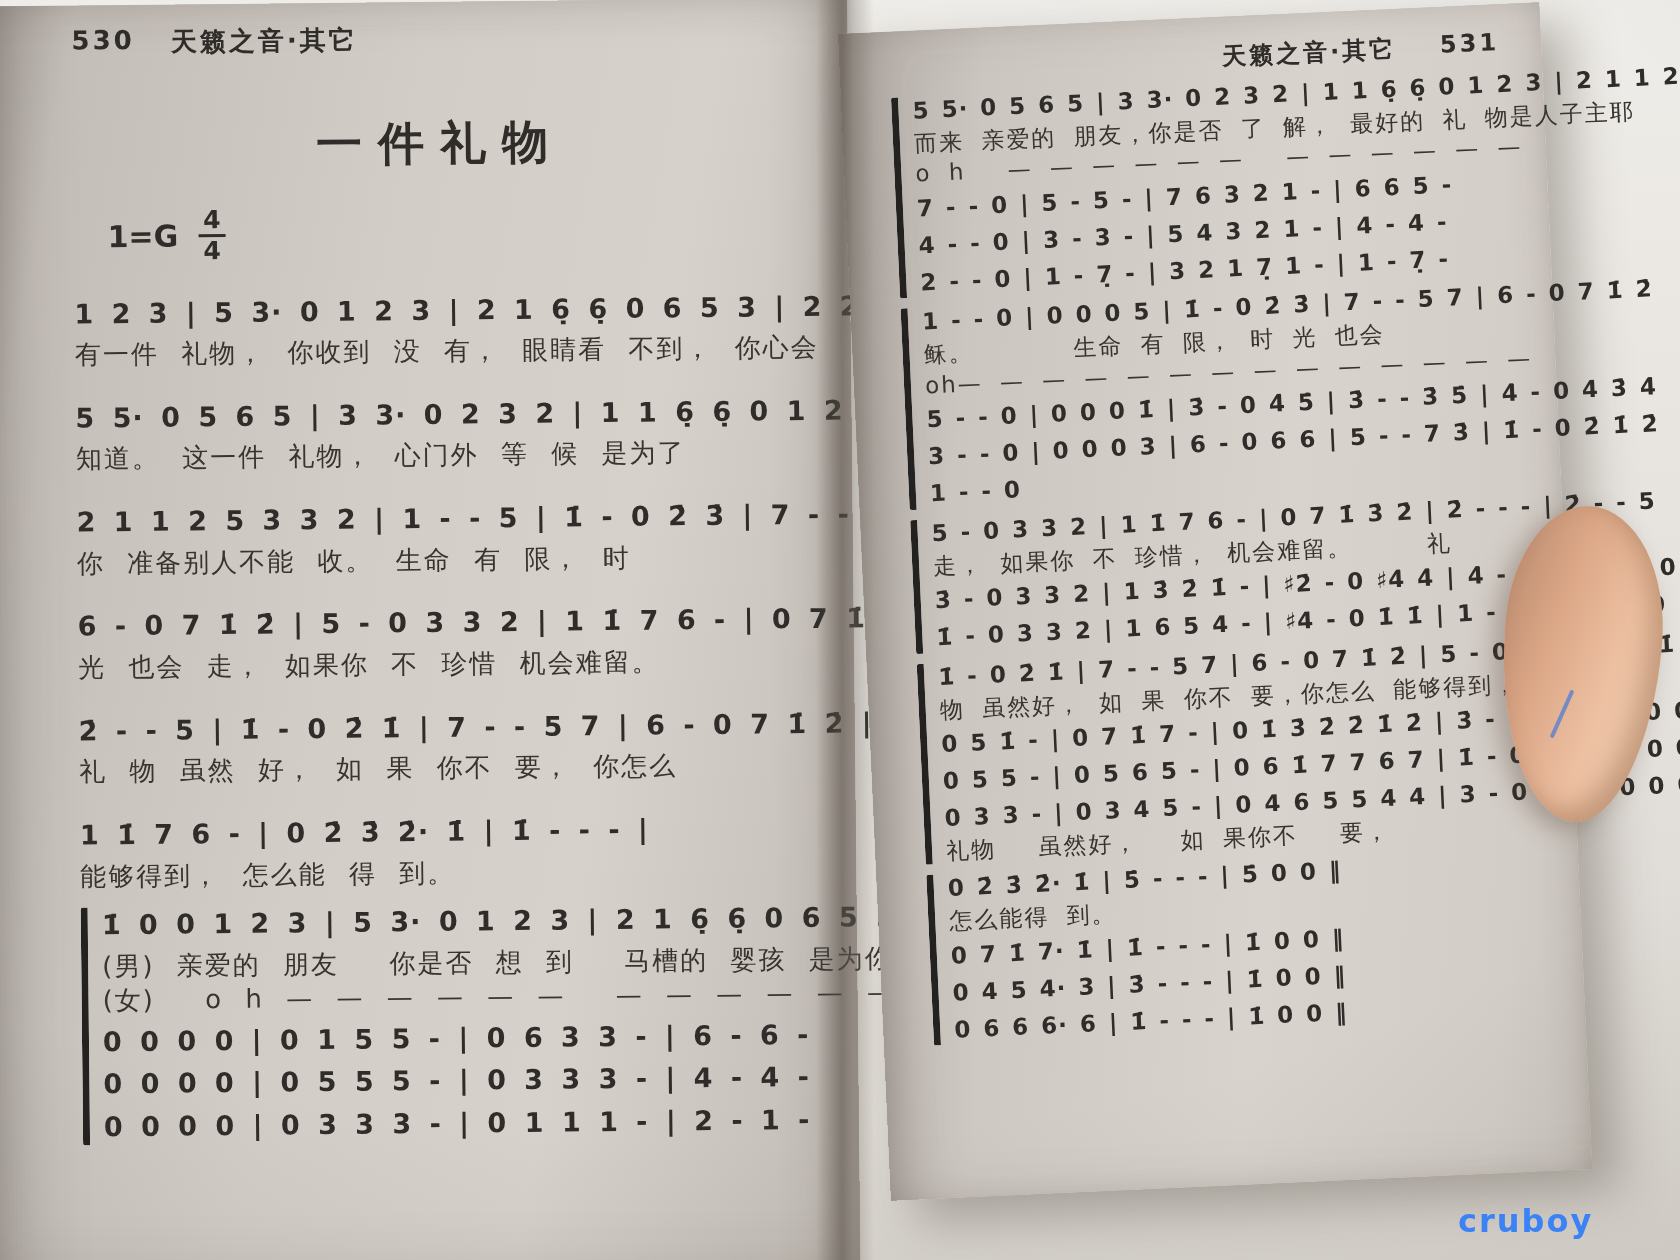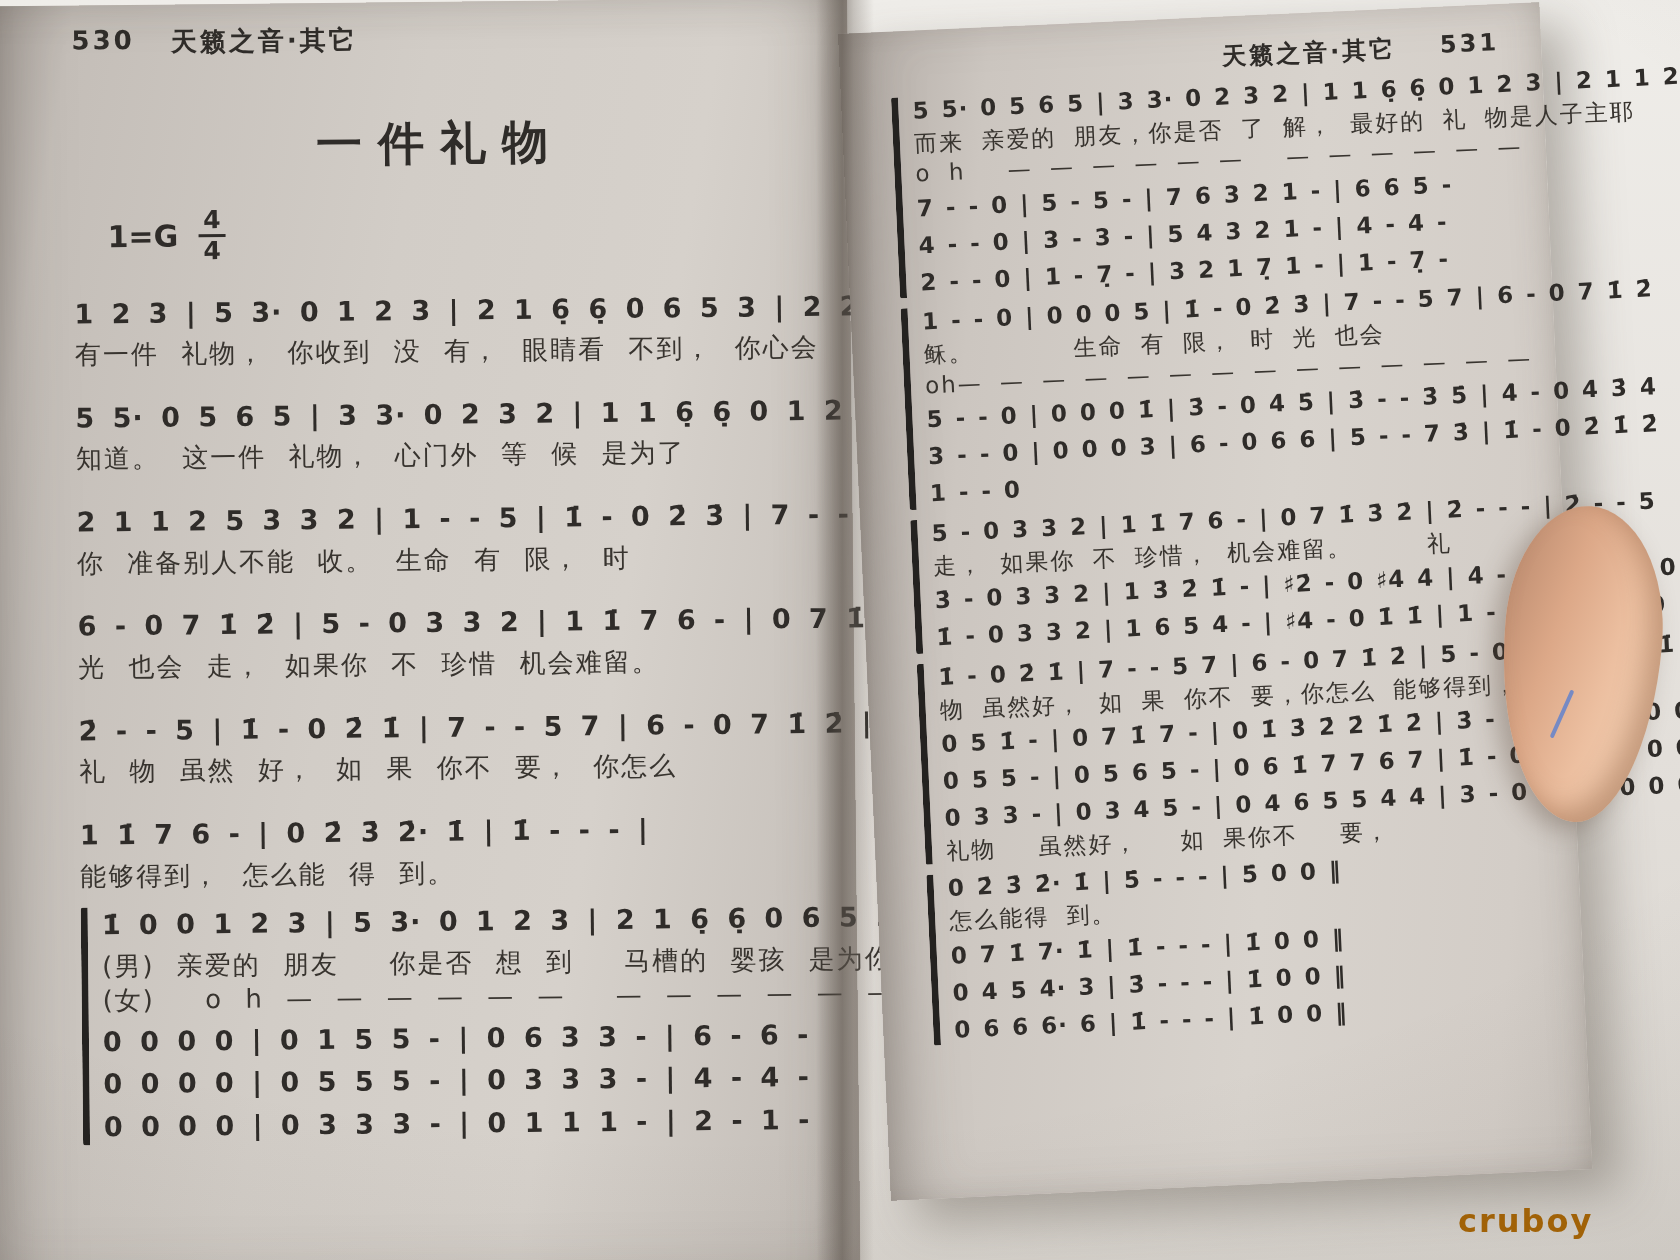--- a/index.html
+++ b/index.html
@@ -62,21 +62,21 @@
     background:linear-gradient(105deg,#b8886c 0%,#dca888 35%,#ecbfa0 62%,#f2cdb0 85%);
     box-shadow:inset -14px -10px 26px rgba(140,90,60,.45), -10px 8px 24px rgba(90,70,55,.35);
     transform:rotate(5deg);
   }
   .pen-mark{
     position:absolute;left:1560px;top:688px;width:4px;height:52px;z-index:8;
     background:#5a7fd0;transform:rotate(24deg);border-radius:2px;opacity:.8;
   }
   .watermark{
     position:absolute;left:1458px;top:1202px;z-index:9;
-    color:#a16207;font-size:32px;font-weight:700;letter-spacing:2px;
+    color:#3b82f6;font-size:32px;font-weight:700;letter-spacing:2px;
   }
 </style>
 </head>
 <body>
 
 <div class="page left-page">
   <div class="lp-inner">
     <div class="hdr">
       <span>530</span>
       <span>天籁之音·其它</span>

